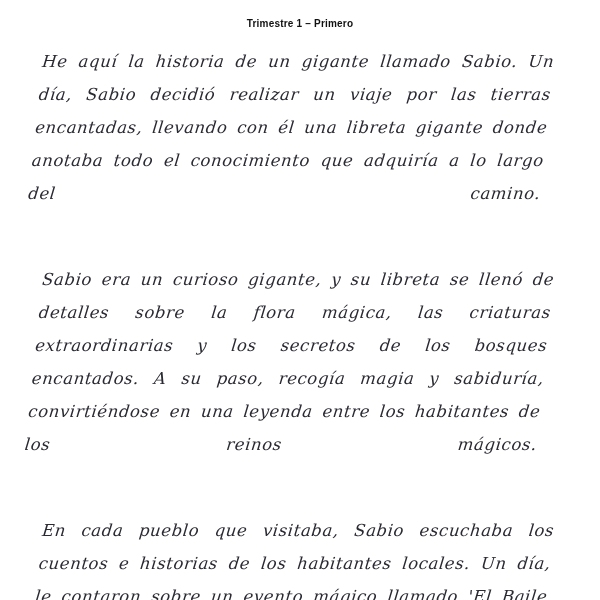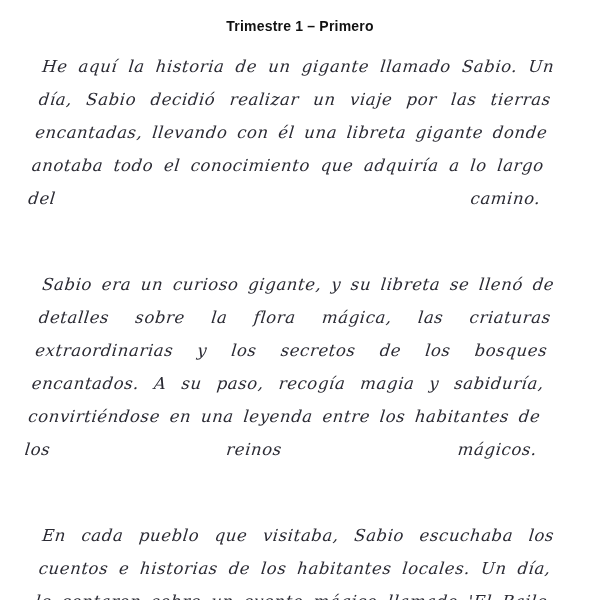--- a/index.html
+++ b/index.html
@@ -16,21 +16,21 @@
   .page {
     position: relative;
     width: 600px;
     height: 600px;
     box-sizing: border-box;
     padding: 18px 44px 0 44px;
   }
   .doc-title {
     text-align: center;
     font-family: "Liberation Sans", sans-serif;
-    font-size: 14px;
+    font-size: 10px;
     font-weight: bold;
     color: #111111;
     letter-spacing: 0.2px;
     margin: 0 0 16px 0;
   }
   .body-text {
     margin: 0;
   }
   .para {
     margin: 0 0 20px 0;

